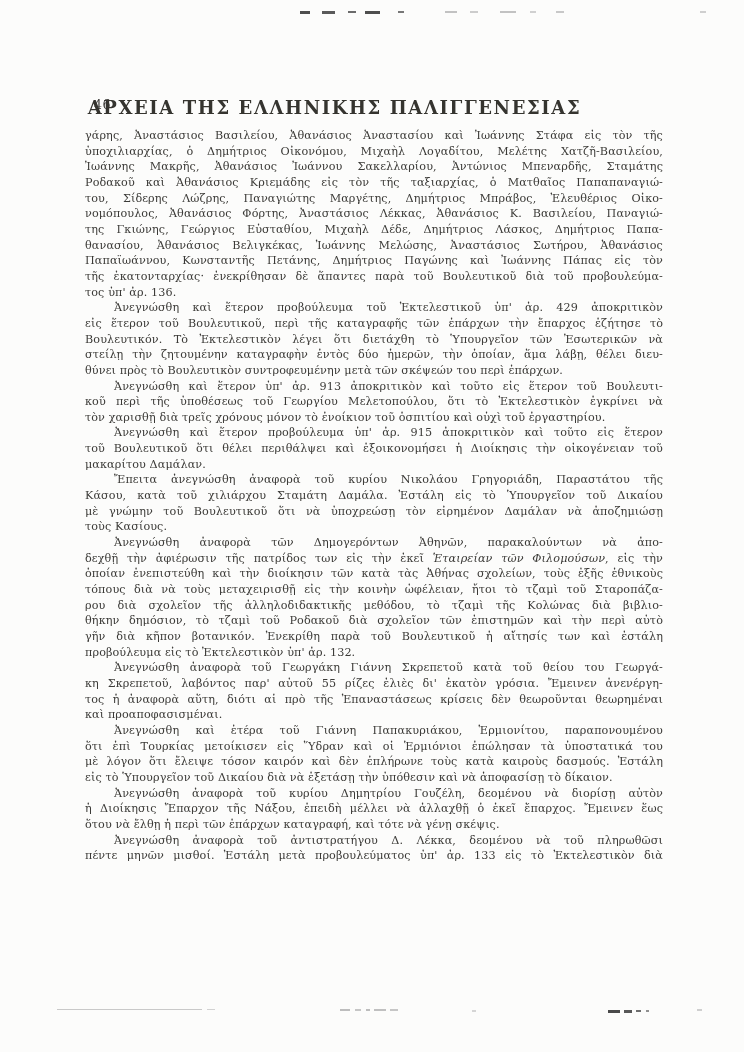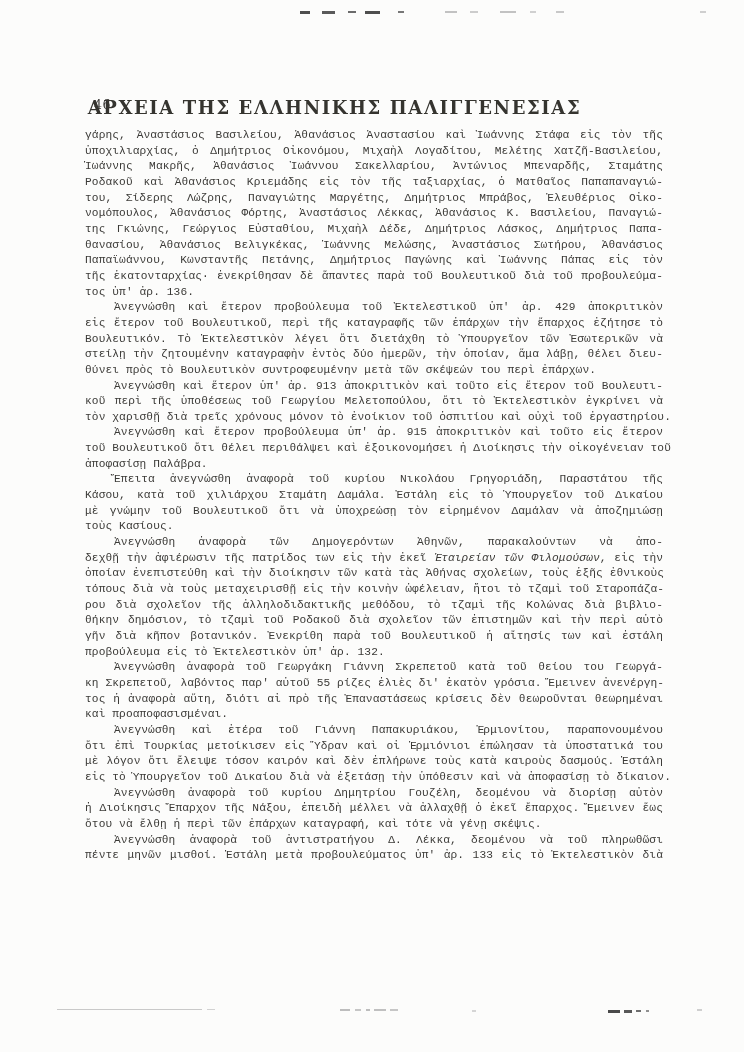--- a/index.html
+++ b/index.html
@@ -28,21 +28,20 @@
     position: absolute; left: 85px; top: 117px; width: 578px;
   }
   .line {
     height: 15.66px; line-height: 15.66px;
     font-size: 11.2px;
     text-align: justify;
     text-align-last: justify;
     white-space: nowrap;
     letter-spacing: 0.1px;
     color: #3b3a37;
-    font-family: Liberation Mono, monospace;
   }
   .line.last { text-align-last: left; }
   .line.indent { padding-left: 29px; }
   .it { font-style: italic; }
 
   .artifact { position: absolute; }
 </style>
 </head>
 <body>
 
@@ -78,21 +77,21 @@
       <div class="line indent">Ἀνεγνώσθη καὶ ἕτερον προβούλευμα  τοῦ Ἐκτελεστικοῦ ὑπ' ἀρ. 429 ἀποκριτικὸν</div>
       <div class="line">εἰς ἕτερον τοῦ Βουλευτικοῦ, περὶ τῆς καταγραφῆς τῶν ἐπάρχων τὴν ἔπαρχος ἐζήτησε τὸ</div>
       <div class="line">Βουλευτικόν. Τὸ Ἐκτελεστικὸν λέγει ὅτι διετάχθη τὸ Ὑπουργεῖον τῶν Ἐσωτερικῶν νὰ</div>
       <div class="line">στείλῃ τὴν ζητουμένην καταγραφὴν ἐντὸς δύο ἡμερῶν, τὴν ὁποίαν, ἅμα λάβῃ, θέλει διευ-</div>
       <div class="line last">θύνει πρὸς τὸ Βουλευτικὸν συντροφευμένην μετὰ τῶν σκέψεών του περὶ ἐπάρχων.</div>
       <div class="line indent">Ἀνεγνώσθη καὶ ἕτερον ὑπ' ἀρ. 913  ἀποκριτικὸν καὶ τοῦτο εἰς ἕτερον τοῦ Βουλευτι-</div>
       <div class="line">κοῦ περὶ τῆς ὑποθέσεως τοῦ Γεωργίου Μελετοπούλου, ὅτι τὸ Ἐκτελεστικὸν ἐγκρίνει  νὰ</div>
       <div class="line last">τὸν χαρισθῇ διὰ τρεῖς χρόνους μόνον τὸ ἐνοίκιον τοῦ ὁσπιτίου καὶ οὐχὶ τοῦ ἐργαστηρίου.</div>
       <div class="line indent">Ἀνεγνώσθη καὶ ἕτερον προβούλευμα ὑπ' ἀρ. 915  ἀποκριτικὸν καὶ τοῦτο εἰς ἕτερον</div>
       <div class="line">τοῦ Βουλευτικοῦ ὅτι θέλει περιθάλψει καὶ ἐξοικονομήσει ἡ Διοίκησις τὴν οἰκογένειαν τοῦ</div>
-      <div class="line last">ἀποφασίσῃ Παλάβρα.</div>
+      <div class="line last">μακαρίτου Δαμάλαν.</div>
       <div class="line indent">Ἔπειτα ἀνεγνώσθη ἀναφορὰ τοῦ κυρίου Νικολάου Γρηγοριάδη, Παραστάτου τῆς</div>
       <div class="line">Κάσου, κατὰ τοῦ χιλιάρχου Σταμάτη Δαμάλα. Ἐστάλη εἰς τὸ Ὑπουργεῖον τοῦ Δικαίου</div>
       <div class="line">μὲ γνώμην τοῦ Βουλευτικοῦ ὅτι νὰ ὑποχρεώσῃ τὸν εἰρημένον Δαμάλαν νὰ ἀποζημιώσῃ</div>
       <div class="line last">τοὺς Κασίους.</div>
       <div class="line indent">Ἀνεγνώσθη ἀναφορὰ τῶν Δημογερόντων Ἀθηνῶν,  παρακαλούντων νὰ ἀπο-</div>
       <div class="line"><span>δεχθῇ τὴν ἀφιέρωσιν τῆς πατρίδος των εἰς τὴν ἐκεῖ </span><span class="it">Ἑταιρείαν τῶν Φιλομούσων</span><span>, εἰς τὴν</span></div>
       <div class="line">ὁποίαν ἐνεπιστεύθη καὶ τὴν διοίκησιν τῶν κατὰ τὰς Ἀθήνας σχολείων, τοὺς ἑξῆς ἐθνικοὺς</div>
       <div class="line">τόπους  διὰ νὰ τοὺς μεταχειρισθῇ εἰς τὴν κοινὴν ὠφέλειαν, ἤτοι τὸ τζαμὶ τοῦ Σταροπάζα-</div>
       <div class="line">ρου διὰ σχολεῖον τῆς ἀλληλοδιδακτικῆς μεθόδου, τὸ τζαμὶ τῆς Κολώνας διὰ βιβλιο-</div>
       <div class="line">θήκην δημόσιον,  τὸ τζαμὶ τοῦ Ροδακοῦ διὰ σχολεῖον τῶν ἐπιστημῶν καὶ τὴν περὶ αὐτὸ</div>

